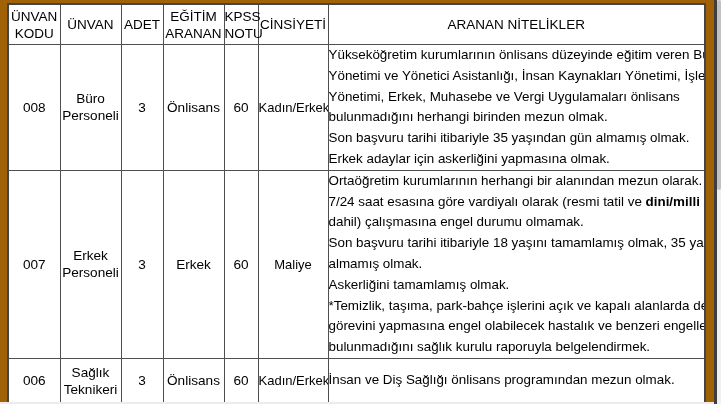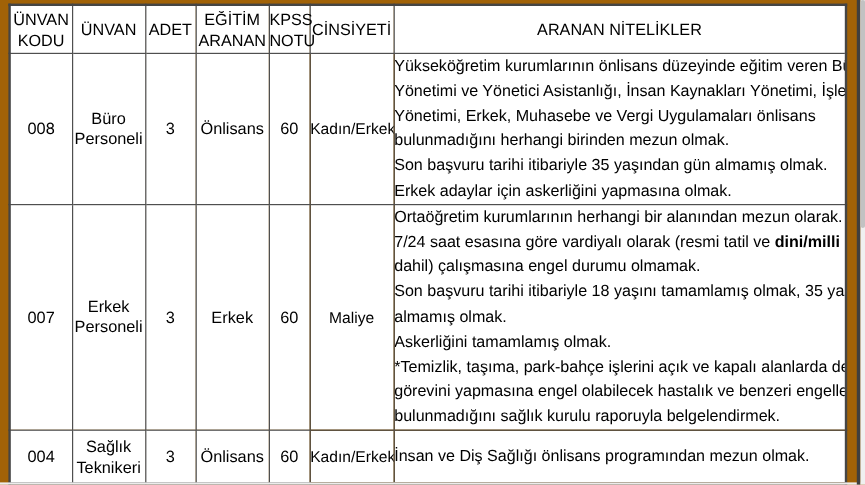--- a/index.html
+++ b/index.html
@@ -160,21 +160,21 @@
           <div class="qline">dahil) çalışmasına engel durumu olmamak.</div>
           <div class="qline">Son başvuru tarihi itibariyle 18 yaşını tamamlamış olmak, 35 yaşından gün</div>
           <div class="qline">almamış olmak.</div>
           <div class="qline">Askerliğini tamamlamış olmak.</div>
           <div class="qline">*Temizlik, taşıma, park-bahçe işlerini açık ve kapalı alanlarda devamlı</div>
           <div class="qline">görevini yapmasına engel olabilecek hastalık ve benzeri engelleri</div>
           <div class="qline">bulunmadığını sağlık kurulu raporuyla belgelendirmek.</div>
         </td>
       </tr>
       <tr class="r3">
-        <td class="center">004</td>
+        <td class="center">006</td>
         <td class="center">Sağlık Teknikeri</td>
         <td class="center">3</td>
         <td class="center">Önlisans</td>
         <td class="center">60</td>
         <td class="center c-gender">Kadın/Erkek</td>
         <td class="quals">
           <div class="qline">İnsan ve Diş Sağlığı önlisans programından mezun olmak.</div>
         </td>
       </tr>
     </tbody>

